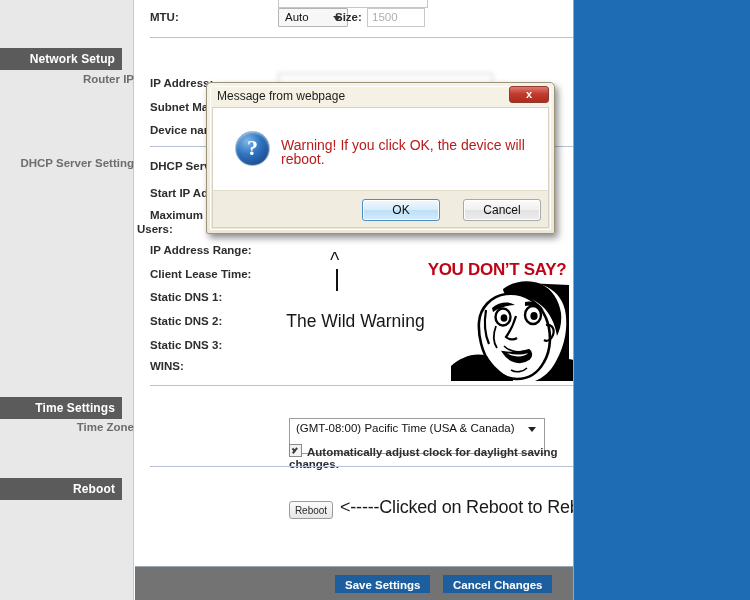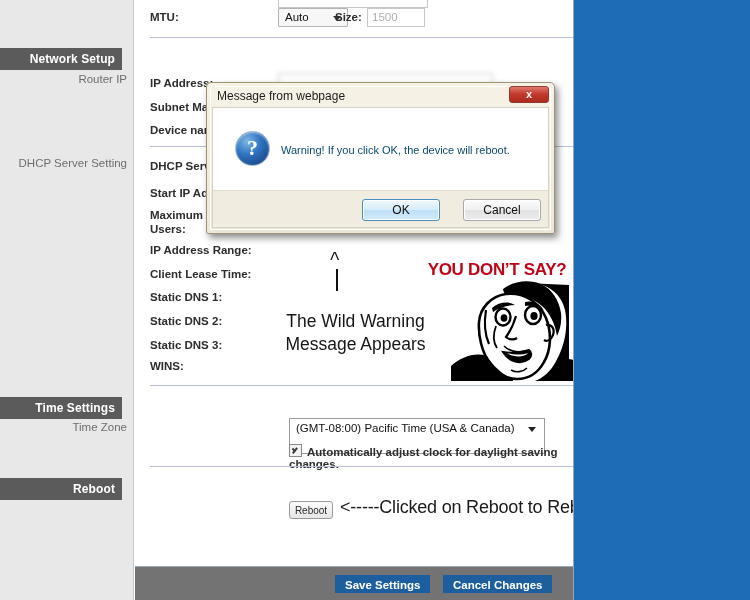--- a/index.html
+++ b/index.html
@@ -24,22 +24,22 @@
     background:#e8e8e8;border-right:1px solid #c9c9c9;box-sizing:border-box;
   }
   .side-header{
     position:absolute;left:0;width:122px;height:22px;line-height:22px;
     background:#5b5b5b;color:#ffffff;font-size:12px;font-weight:bold;
     text-align:right;padding-right:7px;box-sizing:border-box;
     letter-spacing:.1px;
   }
   .side-sub{
     position:absolute;left:0;width:134px;height:16px;line-height:16px;
-    color:#6d6d6d;font-size:11.5px;font-weight:normal;text-align:right;
-    padding-right:7px;box-sizing:border-box;
+    color:#6d6d6d;font-size:11.5px;font-weight:bold;text-align:right;
+    box-sizing:border-box;
   }
 
   
   #content{
     position:absolute;left:135px;top:0;right:0;height:600px;
     background:#ffffff;
   }
   .row-label{
     position:absolute;color:#2d2d2d;font-size:11.5px;font-weight:bold;
     white-space:nowrap;
@@ -190,21 +190,21 @@
     border:1px solid #9fb8cf;
     box-shadow:inset 0 1px 2px rgba(255,255,255,.55);
   }
   #dlg-icon .q{
     position:absolute;left:0;top:0;width:100%;height:100%;
     color:#ffffff;font-size:22px;font-weight:bold;text-align:center;
     line-height:32px;font-family:"Liberation Serif", serif;
   }
   #dlg-msg{
     position:absolute;left:68px;top:30px;right:10px;
-    font-size:11px;color:#0c4a6e;line-height:24px;
+    font-size:14px;color:#b91c1c;line-height:14px;
   }
   #dlg-foot{
     position:absolute;left:5px;top:107px;right:5px;height:38px;
     background:#f0ece0;border:1px solid #d8d2c2;border-top:1px solid #e3ddcc;
     box-sizing:border-box;
   }
   .dlg-btn{
     position:absolute;top:8px;width:78px;height:22px;
     font-size:12px;color:#0c0c0c;text-align:center;line-height:21px;
     border-radius:3px;box-sizing:border-box;
@@ -271,21 +271,21 @@
 
     <div class="field-box blurred" style="left:143px;top:73px;width:215px;height:16px;"></div>
     <div class="field-box blurred" style="left:143px;top:97px;width:215px;height:16px;"></div>
     <div class="field-box blurred" style="left:143px;top:120px;width:160px;height:16px;"></div>
 
     <div class="hr" style="left:15px;top:146px;width:424px;"></div>
 
     <div class="row-label" style="left:15px;top:160px;">DHCP Server:</div>
     <div class="row-label" style="left:15px;top:187px;">Start IP Address:</div>
     <div class="row-label" style="left:15px;top:209px;">Maximum Number of</div>
-    <div class="row-label" style="left:15px;top:223px;">Users:</div>
+    <div class="row-label" style="left:2px;top:223px;">Users:</div>
     <div class="row-label" style="left:15px;top:244px;">IP Address Range:</div>
     <div class="row-label" style="left:15px;top:268px;">Client Lease Time:</div>
     <div class="row-label" style="left:15px;top:291px;">Static DNS 1:</div>
     <div class="row-label" style="left:15px;top:315px;">Static DNS 2:</div>
     <div class="row-label" style="left:15px;top:339px;">Static DNS 3:</div>
     <div class="row-label" style="left:15px;top:360px;">WINS:</div>
 
     <div class="field-box blurred" style="left:143px;top:156px;width:120px;height:16px;"></div>
     <div class="field-box blurred" style="left:143px;top:183px;width:150px;height:16px;"></div>
     <div class="field-box blurred" style="left:143px;top:210px;width:60px;height:16px;"></div>
@@ -314,21 +314,20 @@
     <div class="foot-btn" style="left:308px;">
       <span>Cancel Changes</span>
     </div>
   </div>
 
   <div id="meme">
     <div class="caret">^</div>
     <div class="bar"></div>
     <div class="wild">
       <div>The Wild Warning</div>
-      <div>Message Appears</div>
     </div>
     <div class="yds">YOU DON’T SAY?</div>
 
     <svg class="face" viewBox="0 0 123 101">
 
       <path fill="#000000" d="M74 3 C93 1 110 12 114 30 C118 50 112 70 104 83 C99 92 92 98 84 101 L118 101 L118 5 Z"></path>
       <path fill="#000000" d="M52 9 C62 1 78 -1 90 4 C101 9 108 20 110 33 C111 42 109 50 106 56 C104 44 99 33 91 26 C82 18 69 14 57 16 C54 14 52 12 52 9 Z"></path>
 
       <path fill="#ffffff" stroke="#000000" stroke-width="2.6" d="M55 14 C73 12 88 22 95 38 C101 53 100 70 93 82 C87 93 77 99 66 99 C55 99 45 93 39 84 C31 72 27 56 28 42 C29 28 40 16 55 14 Z"></path>
 

